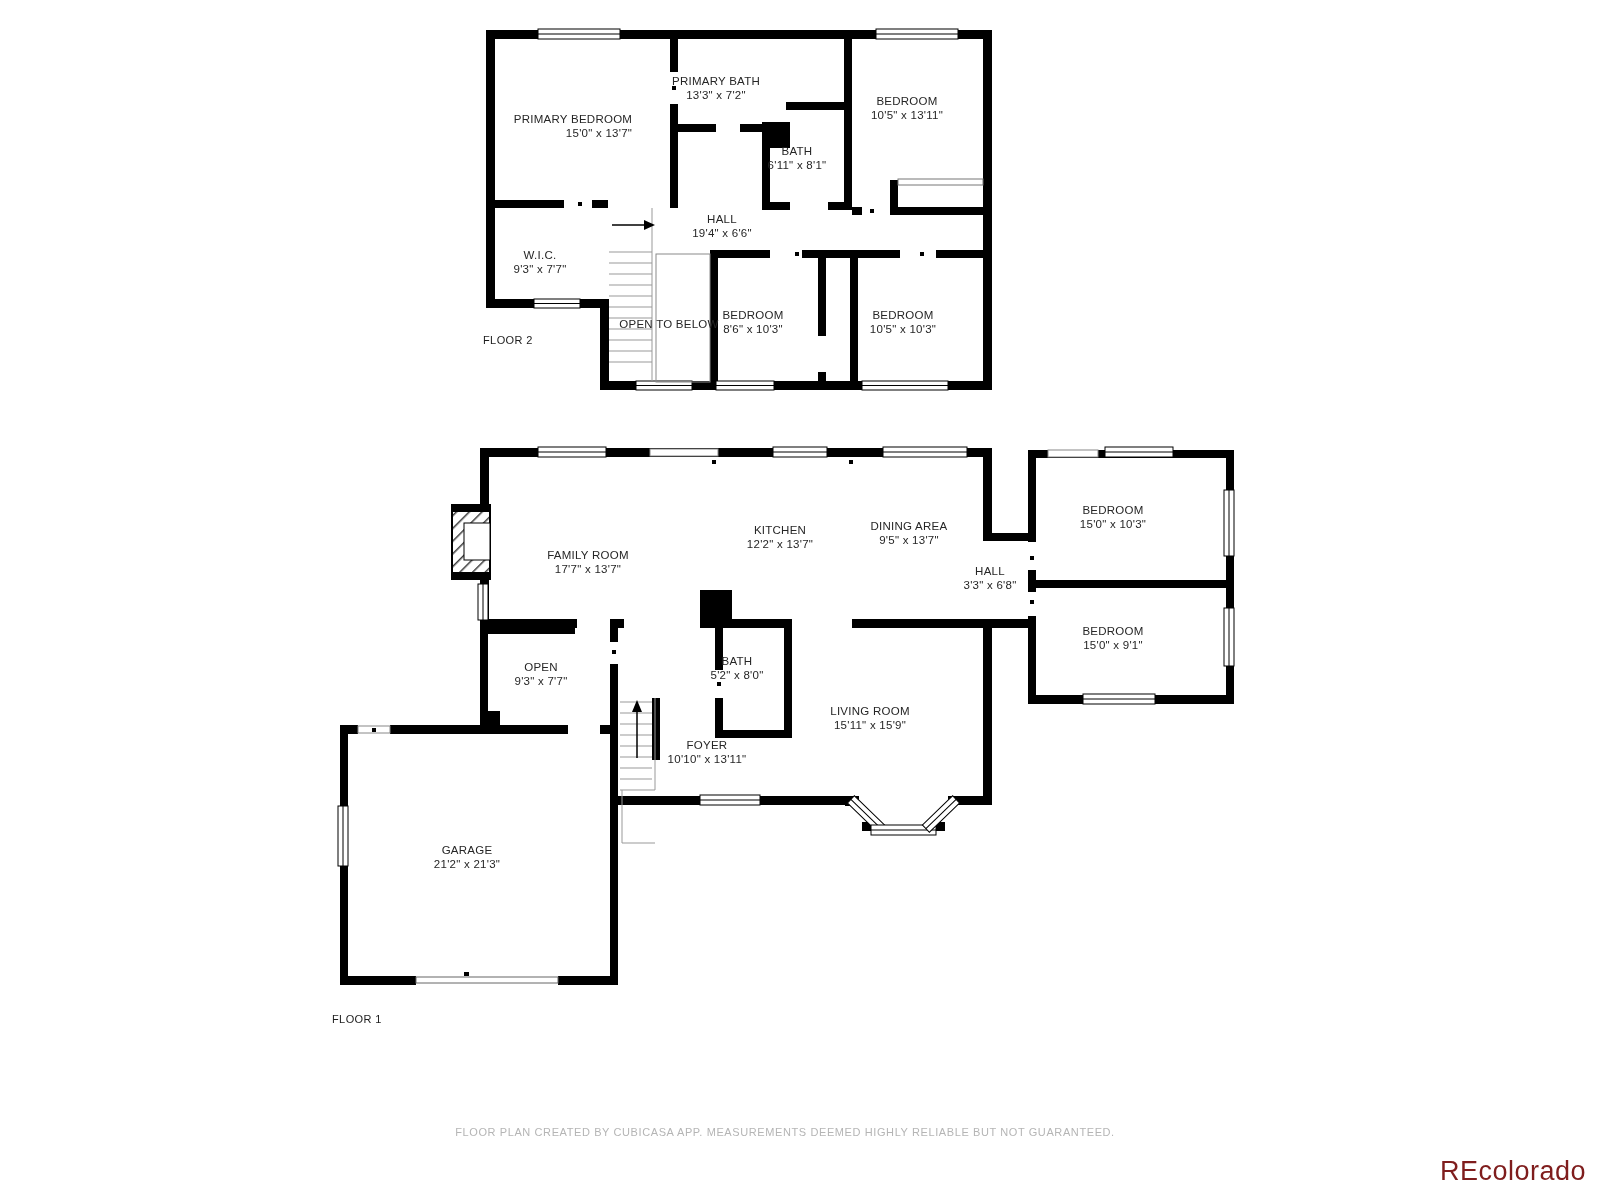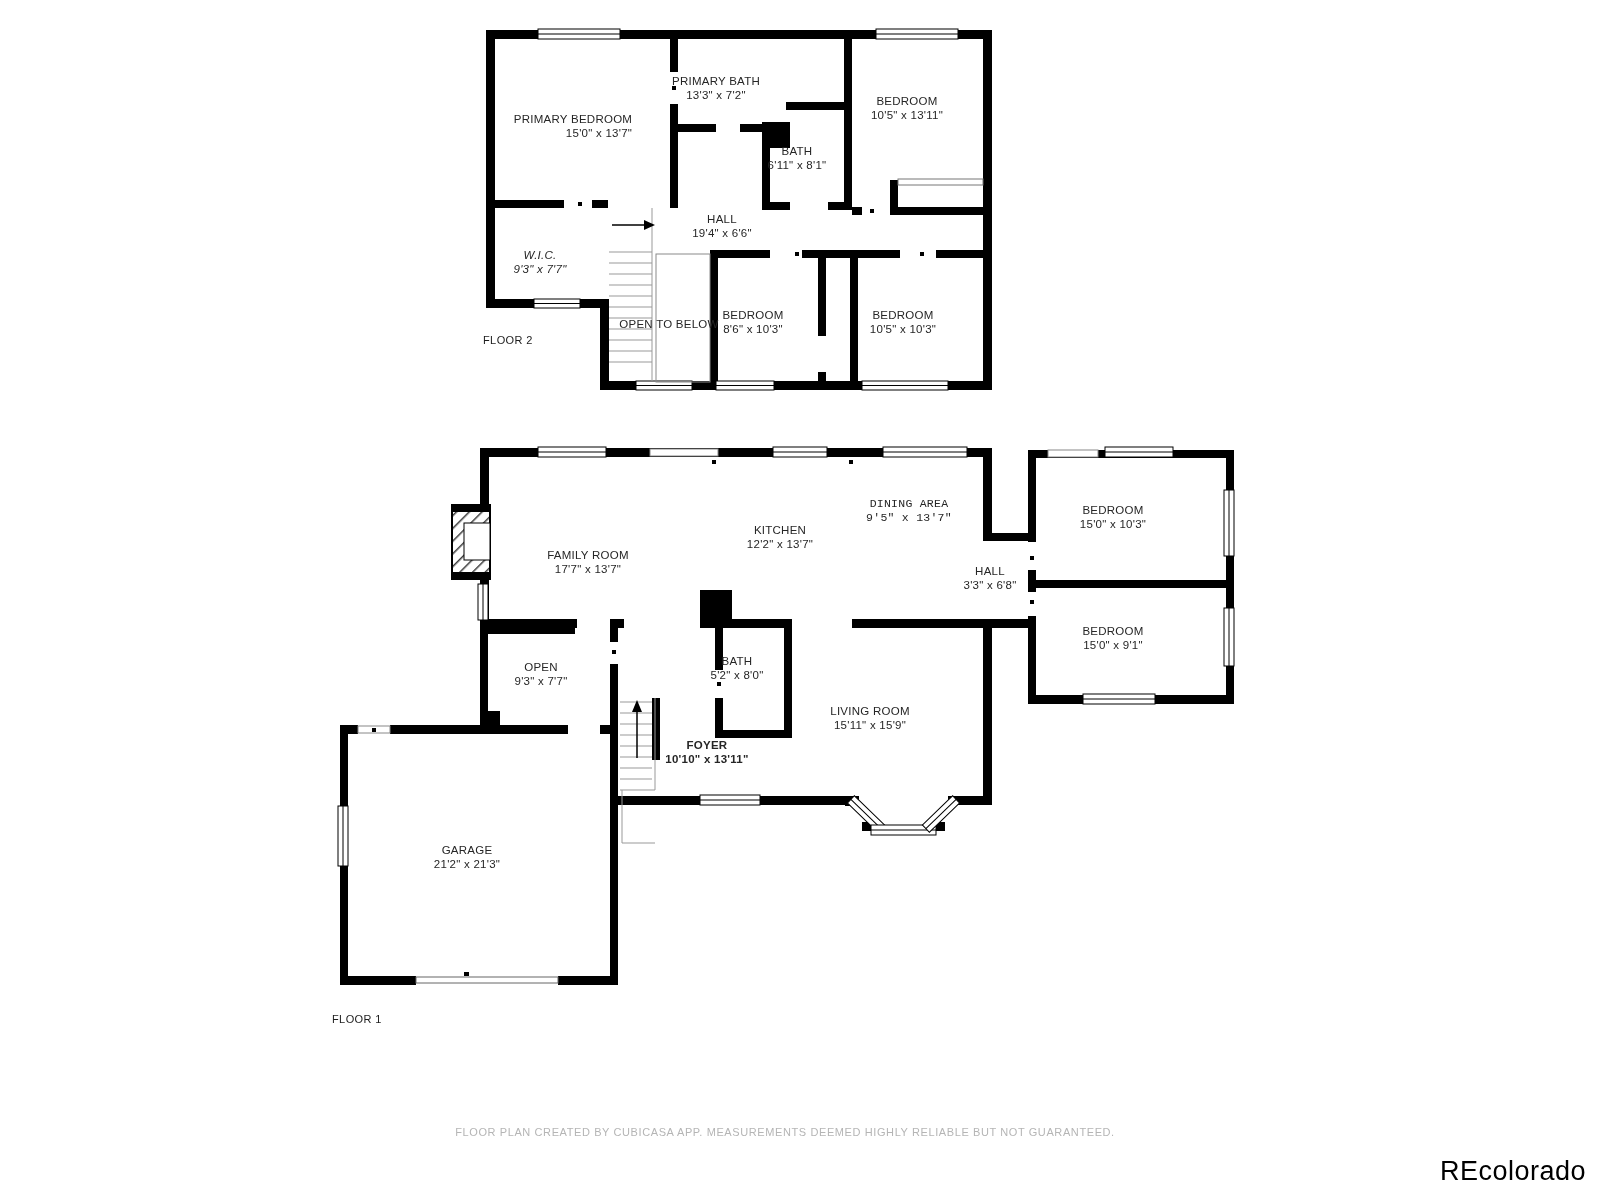--- a/index.html
+++ b/index.html
@@ -5,21 +5,21 @@
   html,body{margin:0;padding:0;}
   body{width:1600px;height:1200px;position:relative;background:#ffffff;overflow:hidden;
        font-family:"Liberation Sans",sans-serif;}
   .plan-svg{position:absolute;left:0;top:0;}
   .rl{position:absolute;transform:translateX(-50%);text-align:center;
       font-size:11.5px;line-height:14px;color:#262626;letter-spacing:.25px;white-space:nowrap;}
   .rl span{display:block;}
   .floor-tag{position:absolute;font-size:11px;color:#1c1c1c;letter-spacing:.4px;}
   .disclaimer{position:absolute;left:785px;top:1126px;transform:translateX(-50%);
       font-size:11px;color:#b5b5b5;letter-spacing:.6px;white-space:nowrap;}
-  .watermark{position:absolute;right:14px;top:1156px;font-size:27px;color:#000000;letter-spacing:.5px;}
+  .watermark{position:absolute;right:14px;top:1156px;font-size:27px;color:#7f1d1d;letter-spacing:.5px;}
 </style>
 </head>
 <body>
 
 <svg class="plan-svg" width="1600" height="1200" viewBox="0 0 1600 1200">
   <defs>
     <pattern id="hatch" width="9" height="9" patternTransform="rotate(45)" patternUnits="userSpaceOnUse">
       <rect width="9" height="9" fill="#ffffff"></rect>
       <line x1="0" y1="0" x2="0" y2="9" stroke="#3c3c3c" stroke-width="3"></line>
     </pattern>
@@ -276,21 +276,21 @@
   <span>10'5" x 13'11"</span>
 </div>
 <div class="rl" style="left:797px;top:144px;">
   <span>BATH</span>
   <span>6'11" x 8'1"</span>
 </div>
 <div class="rl" style="left:722px;top:212px;">
   <span>HALL</span>
   <span>19'4" x 6'6"</span>
 </div>
-<div class="rl" style="left:540px;top:248px;font-style:italic;">
+<div class="rl" style="left:540px;top:248px;">
   <span>W.I.C.</span>
   <span>9'3" x 7'7"</span>
 </div>
 <div class="rl" style="left:669px;top:317px;">
   <span>OPEN TO BELOW</span>
 </div>
 <div class="rl" style="left:753px;top:308px;">
   <span>BEDROOM</span>
   <span>8'6" x 10'3"</span>
 </div>
@@ -301,21 +301,21 @@
 <div class="floor-tag" style="left:483px;top:334px;">FLOOR 2</div>
 
 <div class="rl" style="left:588px;top:548px;">
   <span>FAMILY ROOM</span>
   <span>17'7" x 13'7"</span>
 </div>
 <div class="rl" style="left:780px;top:523px;">
   <span>KITCHEN</span>
   <span>12'2" x 13'7"</span>
 </div>
-<div class="rl" style="left:909px;top:497px;font-family:Liberation Mono, monospace;">
+<div class="rl" style="left:909px;top:519px;">
   <span>DINING AREA</span>
   <span>9'5" x 13'7"</span>
 </div>
 <div class="rl" style="left:990px;top:564px;">
   <span>HALL</span>
   <span>3'3" x 6'8"</span>
 </div>
 <div class="rl" style="left:1113px;top:503px;">
   <span>BEDROOM</span>
   <span>15'0" x 10'3"</span>
@@ -329,21 +329,21 @@
   <span>9'3" x 7'7"</span>
 </div>
 <div class="rl" style="left:737px;top:654px;">
   <span>BATH</span>
   <span>5'2" x 8'0"</span>
 </div>
 <div class="rl" style="left:870px;top:704px;">
   <span>LIVING ROOM</span>
   <span>15'11" x 15'9"</span>
 </div>
-<div class="rl" style="left:707px;top:738px;font-weight:bold;">
+<div class="rl" style="left:707px;top:738px;">
   <span>FOYER</span>
   <span>10'10" x 13'11"</span>
 </div>
 <div class="rl" style="left:467px;top:843px;">
   <span>GARAGE</span>
   <span>21'2" x 21'3"</span>
 </div>
 <div class="floor-tag" style="left:332px;top:1013px;">FLOOR 1</div>
 
 <div class="disclaimer">FLOOR PLAN CREATED BY CUBICASA APP. MEASUREMENTS DEEMED HIGHLY RELIABLE BUT NOT GUARANTEED.</div>

